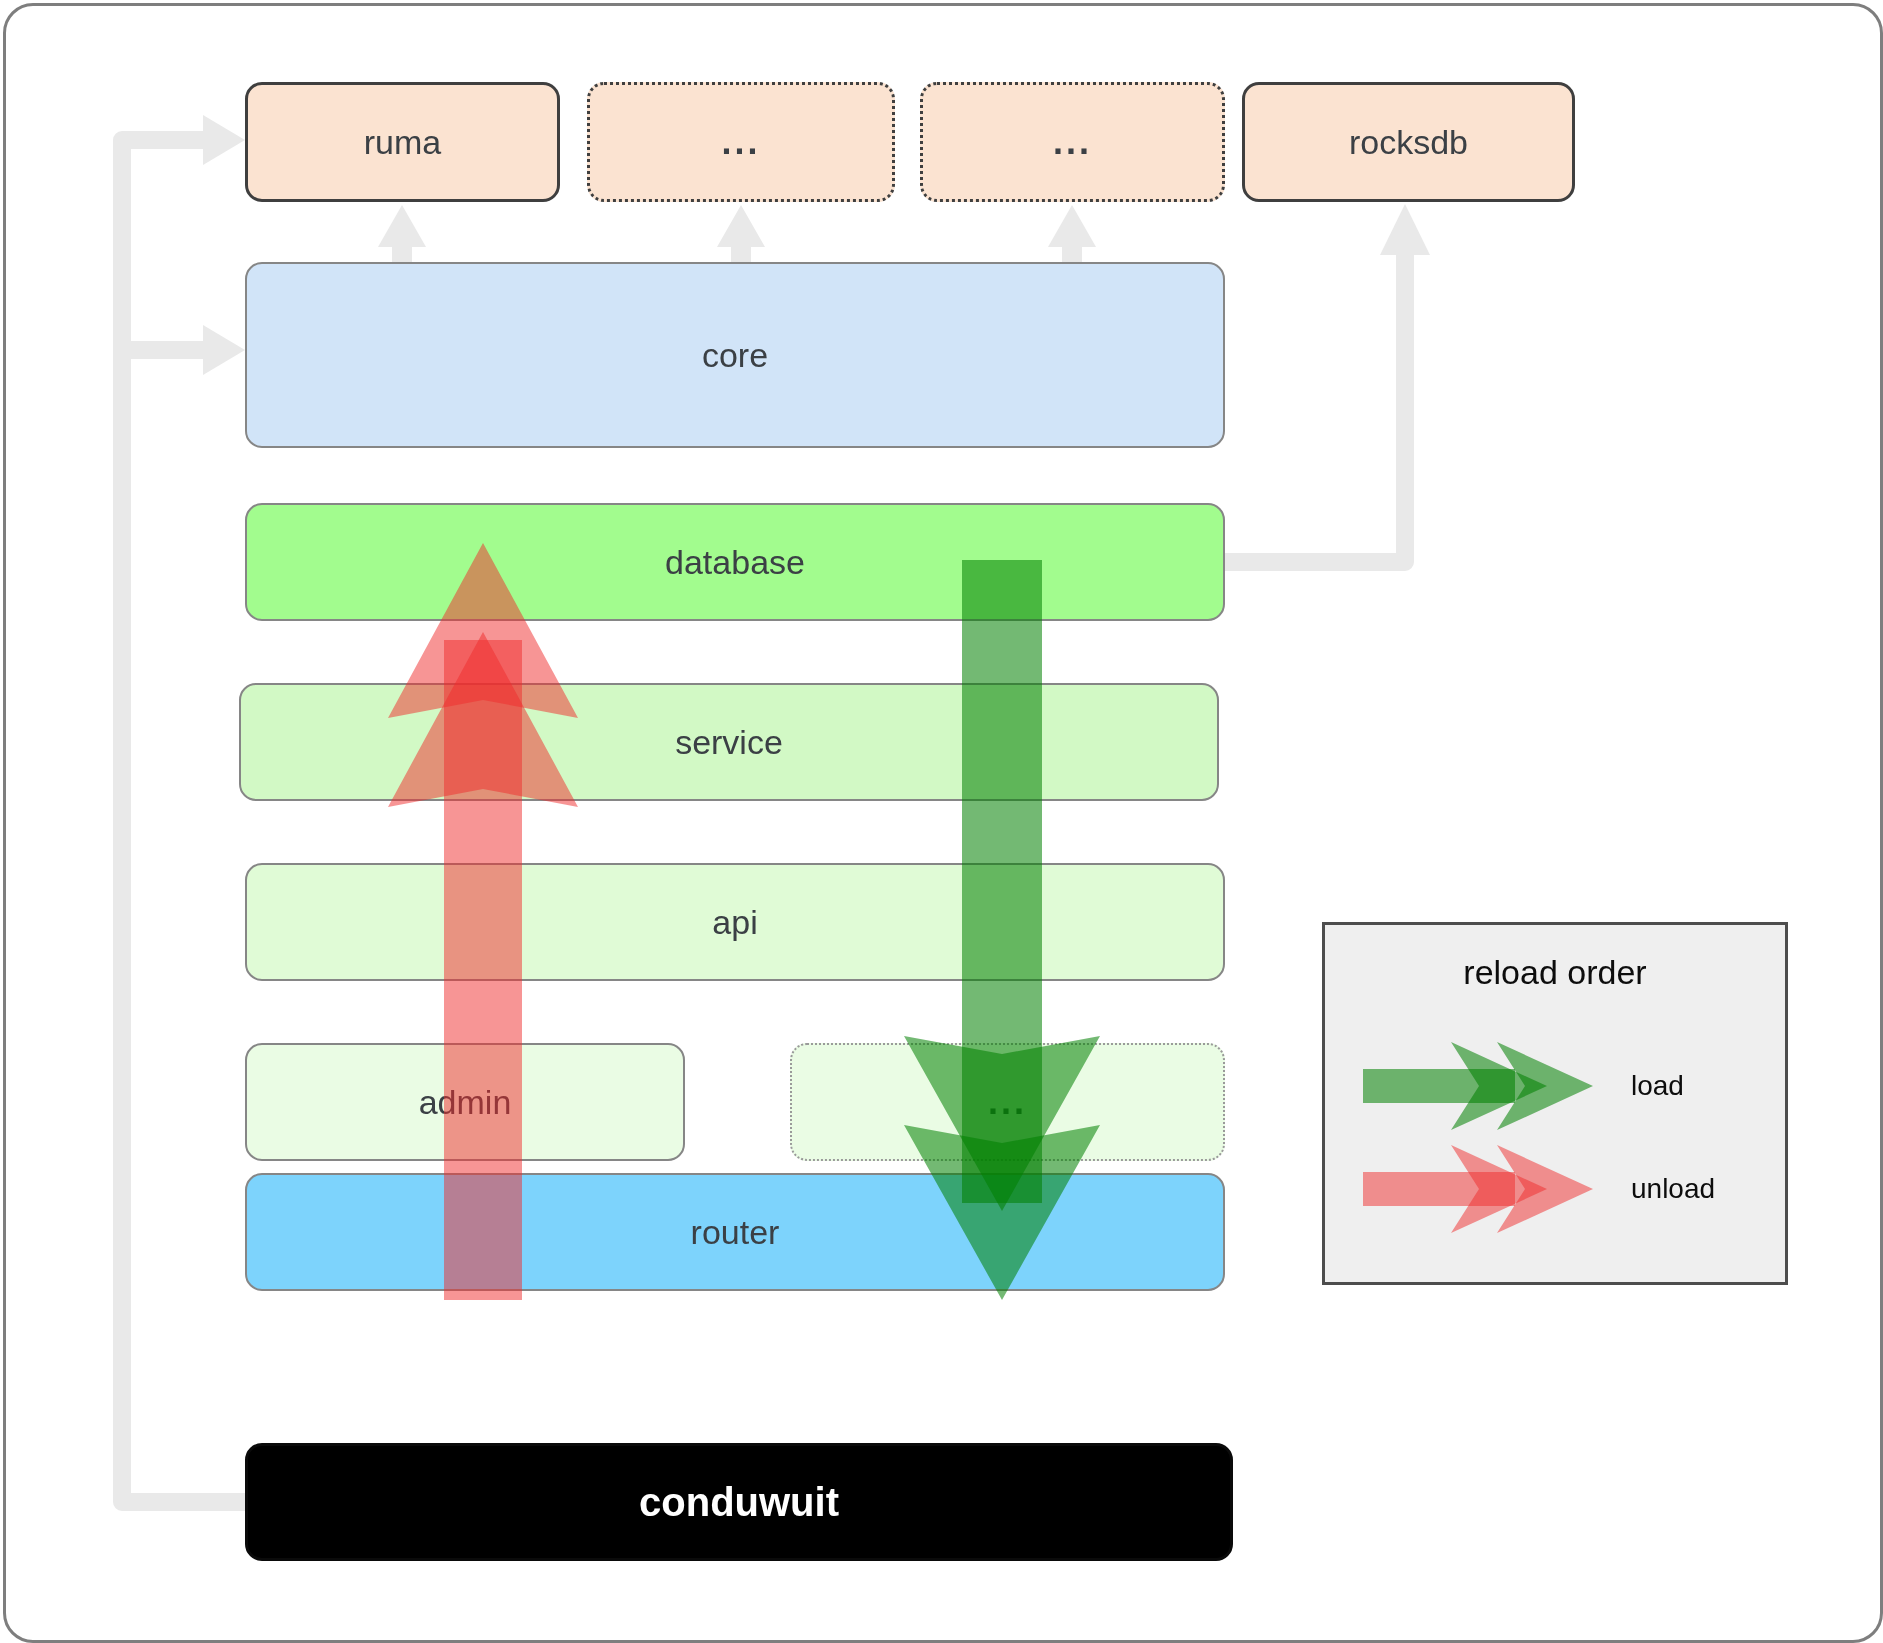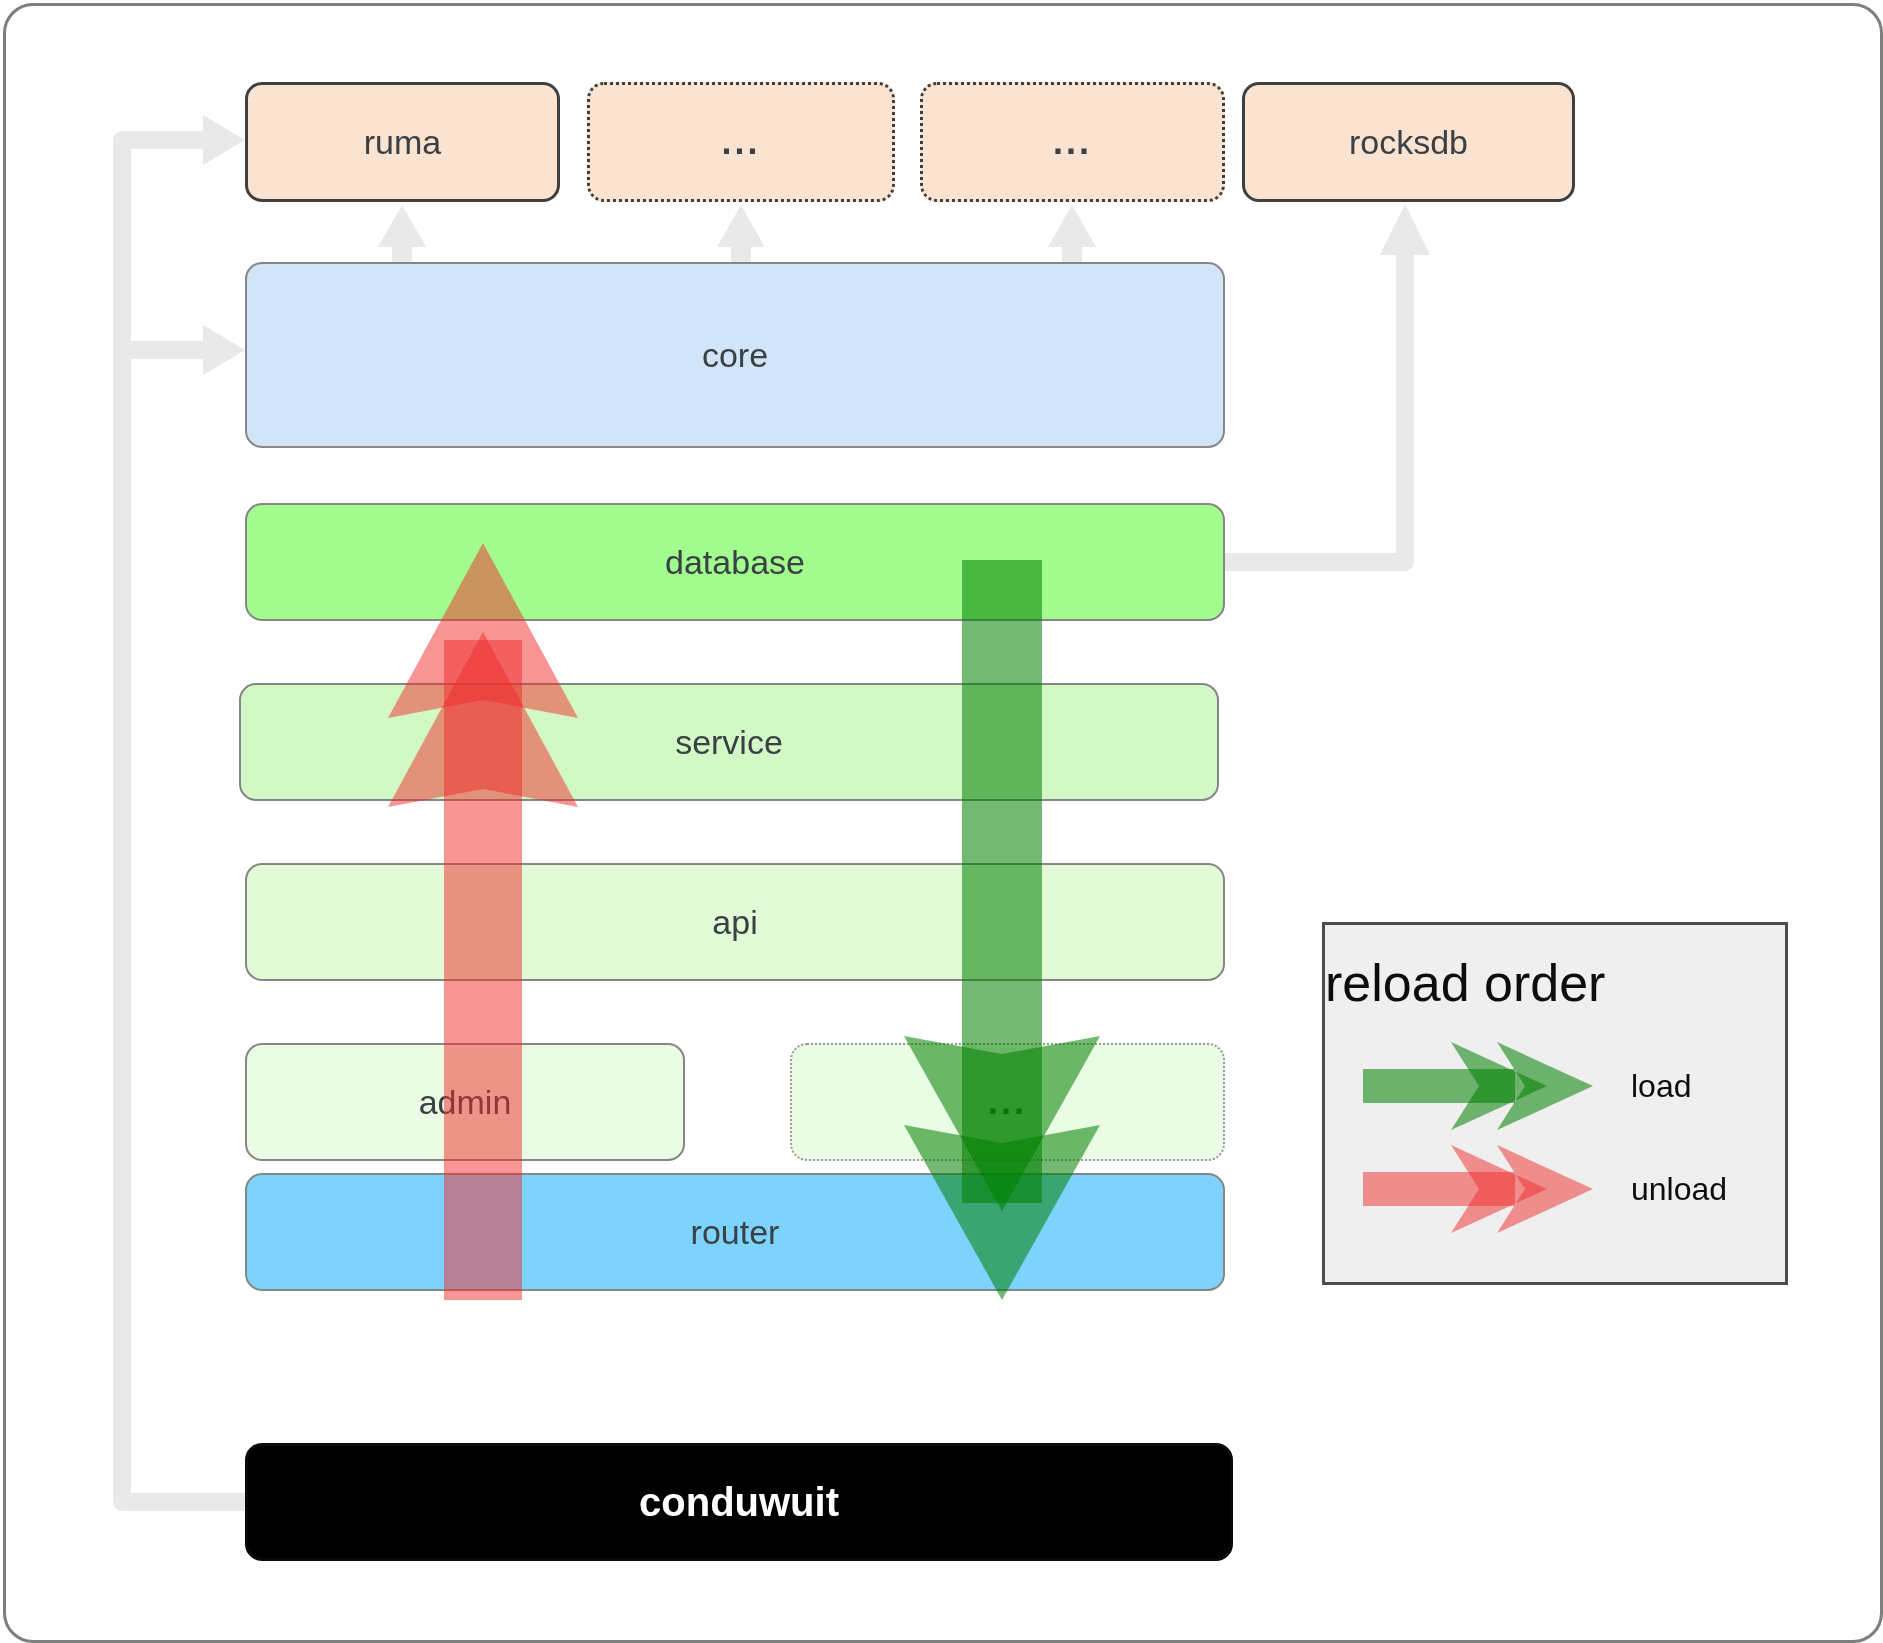--- a/index.html
+++ b/index.html
@@ -12,25 +12,25 @@
   .node{position:absolute;display:flex;align-items:center;justify-content:center;
         font-size:34px;color:#3b4045;box-sizing:border-box;border-radius:17px;}
   .node.top{border:3px solid #3f3f3f;background:#fbe3d1;}
   .node.top.dotted{border:3px dotted #3f3f3f;}
   .node.mid{border:2px solid #868686;}
   .dots{font-weight:bold;font-size:36px;letter-spacing:3px;}
   .node.navy{background:#000000;border:3px solid #0a0a0a;color:#ffffff;
              font-weight:bold;font-size:40px;}
   .legend{position:absolute;left:1322px;top:922px;width:466px;height:363px;
           background:#efefef;border:3px solid #4d4d4d;box-sizing:border-box;}
-  .legend-title{position:absolute;left:0;top:28px;width:100%;text-align:left;
-                font-size:52px;color:#0d0d0d;}
+  .legend-title{position:absolute;left:0;top:28px;width:100%;text-align:center;
+                font-size:34px;color:#0d0d0d;}
   .legend-row{position:absolute;left:38px;height:100px;display:flex;align-items:center;}
   .legend-row svg{width:250px;height:100px;flex:0 0 auto;}
-  .legend-label{margin-left:18px;font-size:32px;color:#0d0d0d;}
+  .legend-label{margin-left:18px;font-size:28px;color:#0d0d0d;}
 </style>
 </head>
 <body>
 
 <div class="canvas">
 
   <svg class="layer" viewBox="0 0 1883 1643">
     <g stroke="#e9e9e9" stroke-width="18" fill="none" stroke-linejoin="round">
       <path d="M 245 1502 H 122 V 140 H 205"></path>
       <path d="M 122 350 H 205"></path>

